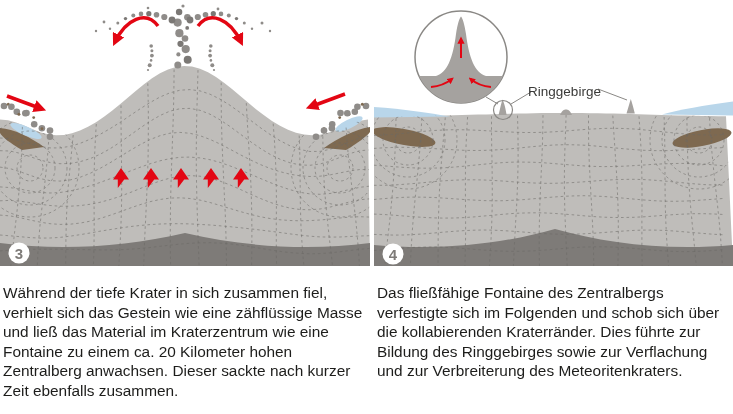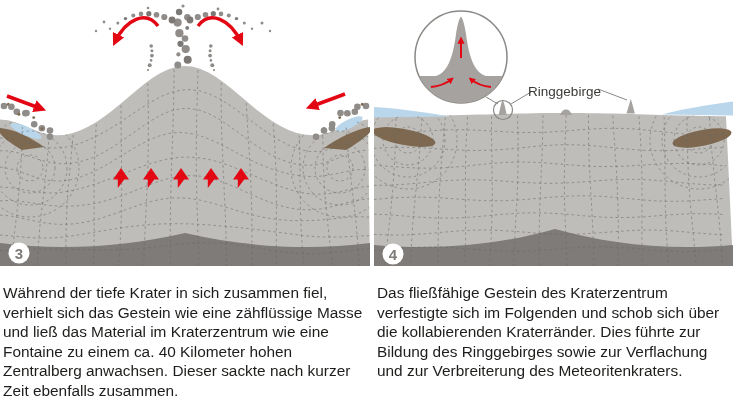--- a/index.html
+++ b/index.html
@@ -240,15 +240,15 @@
       <path d="M57,87 Q69,86 78,79" style="stroke:var(--red);stroke-width:1.8;fill:none" marker-end="url(#ah2)"></path>
       <path d="M117,87 Q105,86 96.5,79" style="stroke:var(--red);stroke-width:1.8;fill:none" marker-end="url(#ah2)"></path>
     </g>
 
     <g>
       <circle cx="19" cy="254" r="10.5" fill="#ffffff"></circle>
       <text class="badge-num" x="19" y="259.5" text-anchor="middle">4</text>
     </g>
   </svg>
 
-  <div id="cap3" class="caption">Während der tiefe Krater in sich zusammen fiel, verhielt sich das Gestein wie eine zähflüssige Masse und ließ das Material im Kraterzentrum wie eine Fontaine zu einem ca. 40 Kilometer hohen Zentralberg anwachsen. Dieser sackte nach kurzer Zeit ebenfalls zusammen.</div>
-  <div id="cap4" class="caption">Das fließfähige Gestein des Kraterzentrum verfestigte sich im Folgenden und schob sich über die kollabierenden Kraterränder. Dies führte zur Bildung des Ringgebirges sowie zur Verflachung und zur Verbreiterung des Meteoritenkraters.</div>
+  <div id="cap3" class="caption">Während der tiefe Krater in sich zusammen fiel, verhielt sich das Gestein wie eine zähflüssige Masse und ließ das Material im Kraterzentrum wie eine Fontaine zu einem ca. 20 Kilometer hohen Zentralberg anwachsen. Dieser sackte nach kurzer Zeit ebenfalls zusammen.</div>
+  <div id="cap4" class="caption">Das fließfähige Fontaine des Zentralbergs verfestigte sich im Folgenden und schob sich über die kollabierenden Kraterränder. Dies führte zur Bildung des Ringgebirges sowie zur Verflachung und zur Verbreiterung des Meteoritenkraters.</div>
 </div>
 
 </body></html>

